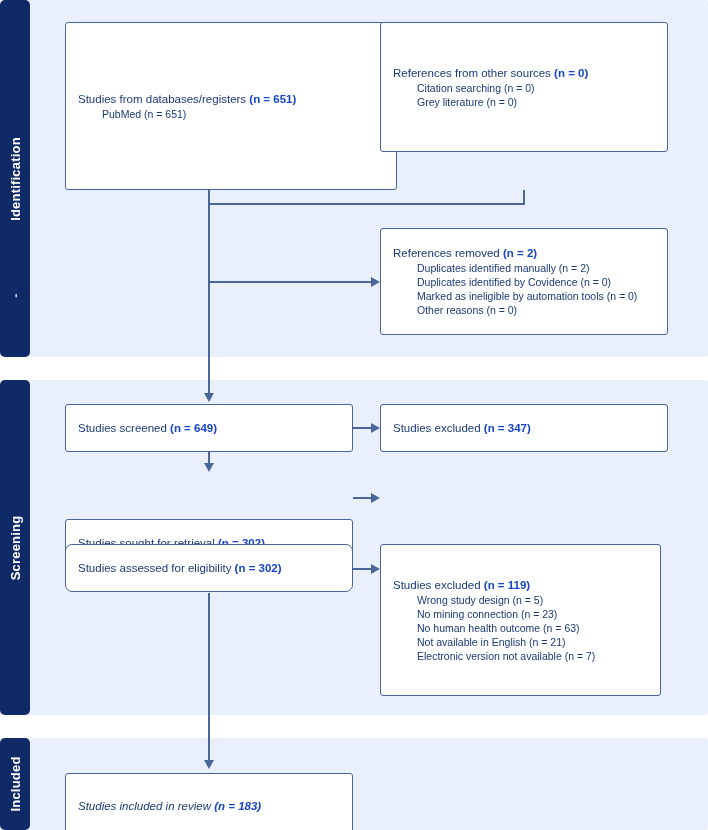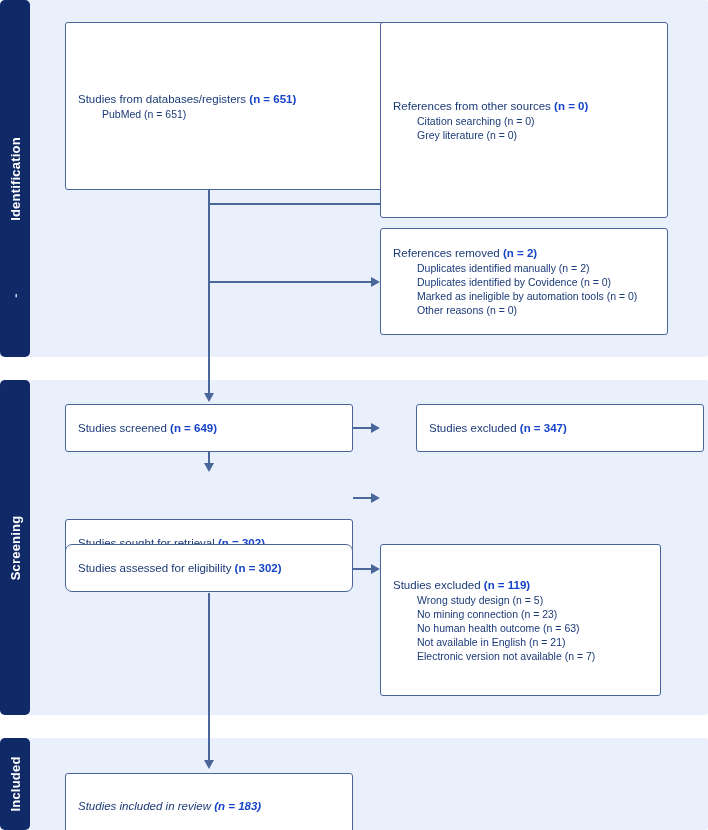--- a/index.html
+++ b/index.html
@@ -124,21 +124,21 @@
 
   <div class="box" style="left:65px;top:22px;width:332px;height:168px;">
     <div class="inner">
       <div class="ttl">
         <span>Studies from databases/registers </span><span class="n">(n = 651)</span>
       </div>
       <div class="sub">PubMed (n = 651)</div>
     </div>
   </div>
 
-  <div class="box" style="left:380px;top:22px;width:288px;height:196px;">
+  <div class="box" style="left:380px;top:22px;width:288px;height:130px;">
     <div class="inner">
       <div class="ttl">
         <span>References from other sources </span><span class="n">(n = 0)</span>
       </div>
       <div class="sub">Citation searching (n = 0)</div>
       <div class="sub">Grey literature (n = 0)</div>
     </div>
   </div>
 
   <div class="box" style="left:380px;top:228px;width:288px;height:107px;">
@@ -172,21 +172,21 @@
   <div class="arrow-down" style="left:203.5px;top:760px;"></div>
 
   <div class="box" style="left:65px;top:404px;width:288px;height:48px;">
     <div class="inner">
       <div class="ttl">
         <span>Studies screened </span><span class="n">(n = 649)</span>
       </div>
     </div>
   </div>
 
-  <div class="box" style="left:380px;top:404px;width:288px;height:48px;margin-left:36px;">
+  <div class="box" style="left:380px;top:404px;width:288px;height:48px;">
     <div class="inner">
       <div class="ttl">
         <span>Studies excluded </span><span class="n">(n = 347)</span>
       </div>
     </div>
   </div>
 
   <div class="box" style="left:65px;top:474px;width:288px;height:48px;margin-top:45px;">
     <div class="inner">
       <div class="ttl">

